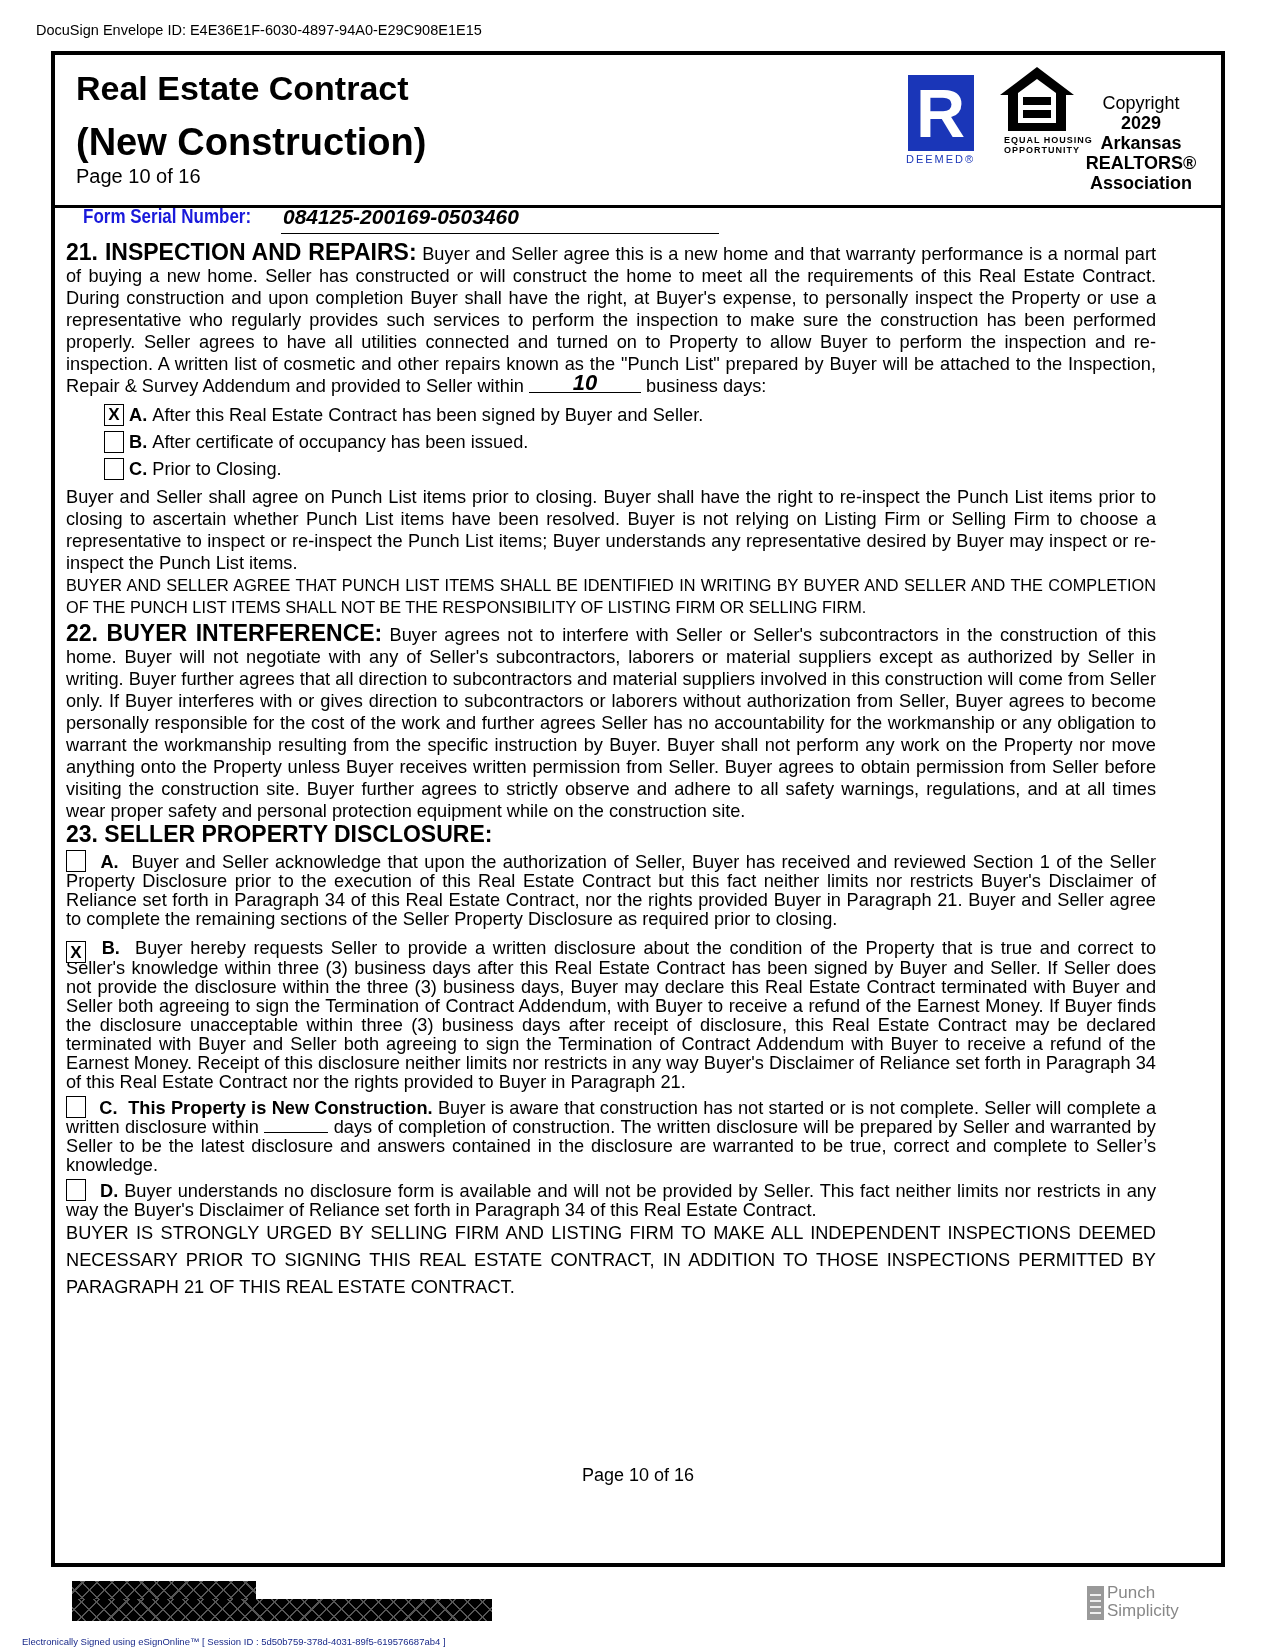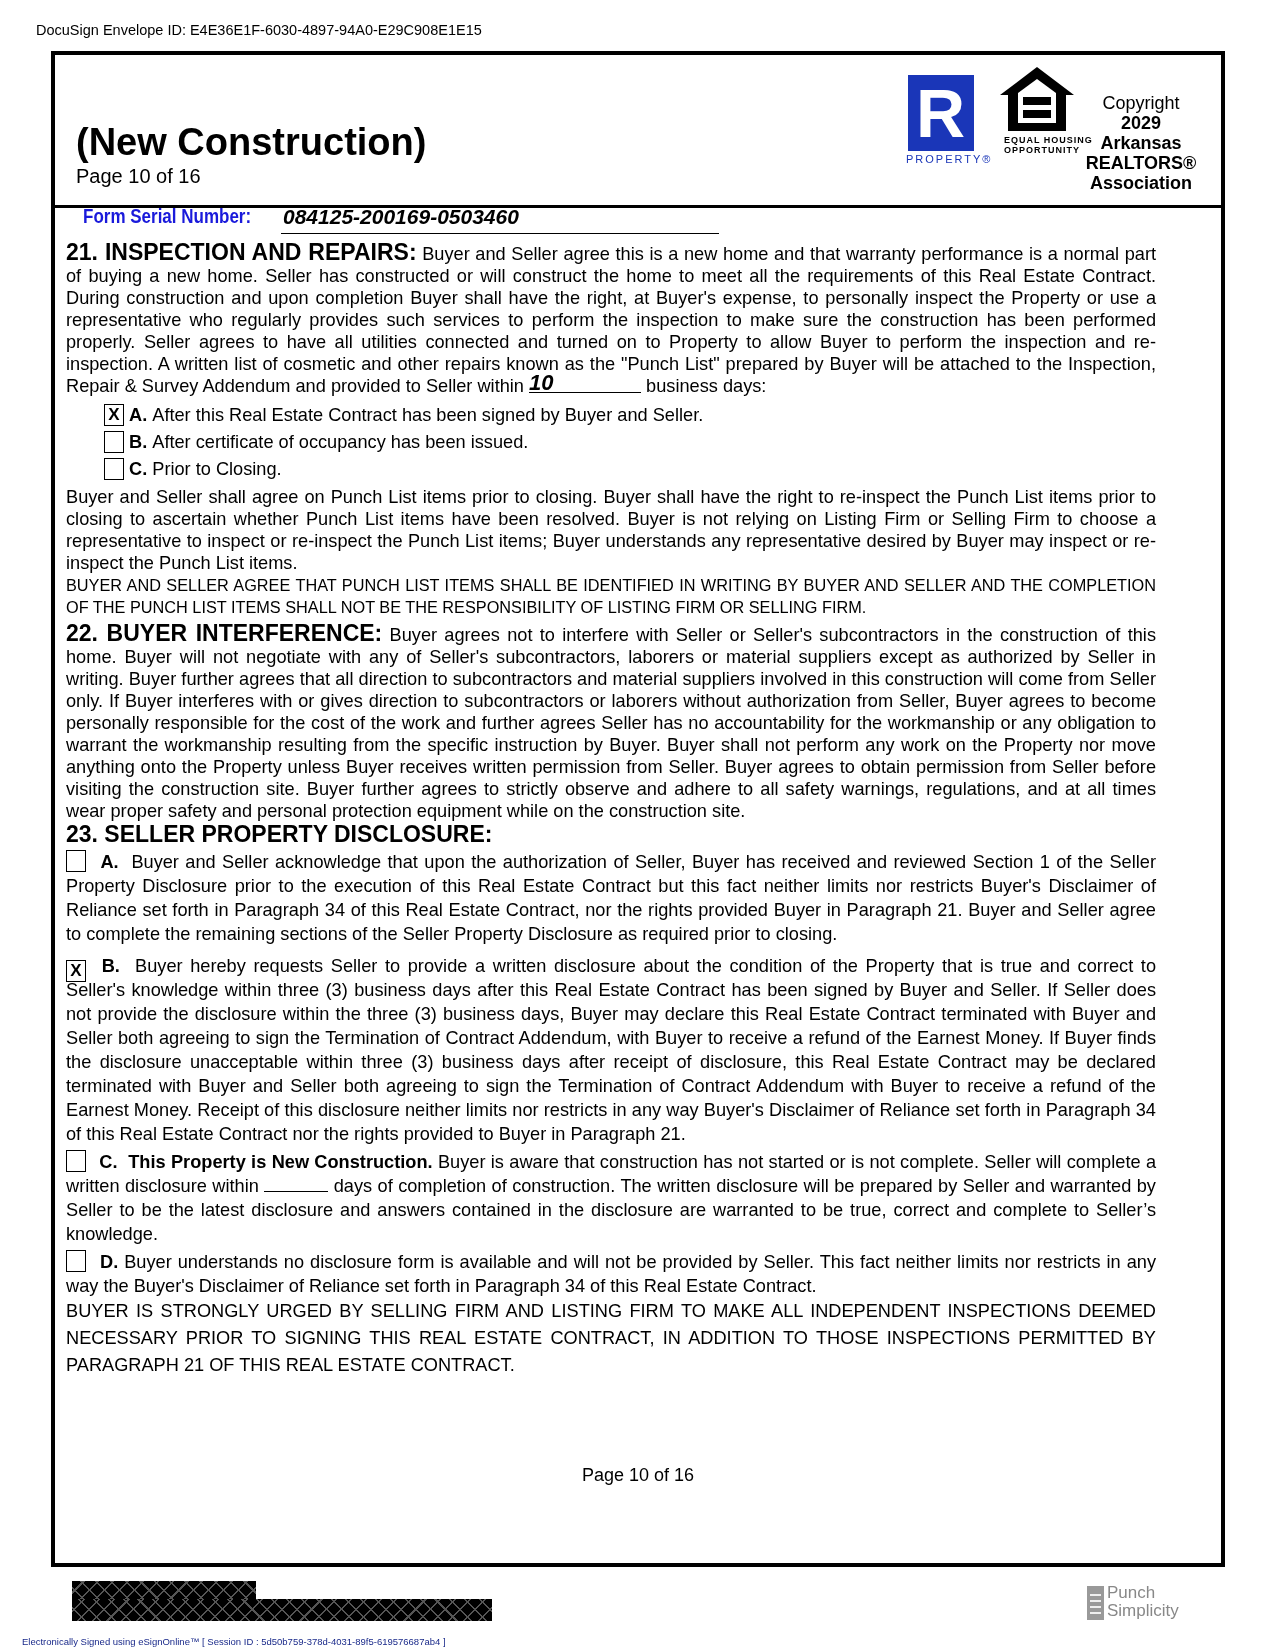--- a/index.html
+++ b/index.html
@@ -22,47 +22,48 @@
   .serial-value { position:absolute; left:200px; top:0; font-style:italic; font-weight:bold; font-size:21px; white-space:nowrap; }
   .serial-line { position:absolute; left:198px; top:28px; width:438px; border-bottom:1px solid #000; }
   .body { position:absolute; left:11px; top:186px; width:1090px; font-size:18.2px; line-height:22px; text-align:justify; }
   .body p { margin:0; }
   .h-sec { font-size:23px; font-weight:bold; }
   .h-sec-only { font-size:23px; font-weight:bold; line-height:24px; }
   .opts { margin:4px 0 4px 38px; }
   .opt { display:flex; align-items:center; height:27px; }
   .cb { width:20px; height:22px; border:1.5px solid #000; box-sizing:border-box; display:inline-flex; align-items:center; justify-content:center; font-weight:bold; font-size:17px; margin-right:5px; background:#fff; }
   .caps { font-size:16.3px; line-height:22px; margin-top:2px; }
-  .sub { margin-left:36px; position:relative; line-height:24px; }
+  .sub { margin-left:36px; position:relative; line-height:19px; }
   .sub .cb { position:relative; top:4px; margin-right:8px; }
-  .fill-10 { display:inline-block; width:112px; border-bottom:1px solid #000; text-align:left; font-style:italic; font-weight:bold; font-size:22px; line-height:18px; position:relative; top:-2px; }
+  .fill-10 { display:inline-block; width:112px; border-bottom:1px solid #000; text-align:center; font-style:italic; font-weight:bold; font-size:22px; line-height:18px; position:relative; top:-2px; }
   .blank { display:inline-block; width:64px; border-bottom:1px solid #000; }
   .pageno-bottom { position:absolute; left:0; right:0; top:1410px; text-align:center; font-size:18px; }
   .redact { position:absolute; background:#000;
     background-image: repeating-linear-gradient(45deg, transparent 0 9px, #555 9px 10.5px), repeating-linear-gradient(-45deg, transparent 0 9px, #555 9px 10.5px); }
   .esign { position:absolute; left:22px; top:1636px; font-size:9.5px; color:#1a2a8a; white-space:nowrap; }
   .fs-logo { position:absolute; left:1087px; top:1584px; }
   .fs-icon { position:absolute; left:0; top:2px; width:17px; height:34px; background:#999; }
   .fs-icon i { position:absolute; left:3px; width:11px; height:2px; background:#eee; }
   .fs-text { position:absolute; left:20px; top:0; font-size:17px; line-height:18px; color:#888; white-space:nowrap; }
 </style>
 </head>
 <body>
 
 <div class="envelope">DocuSign Envelope ID: E4E36E1F-6030-4897-94A0-E29C908E1E15</div>
 
 <div class="frame">
   <div class="header">
+    <div class="title1">Real Estate Contract</div>
     <div class="title2">(New Construction)</div>
     <div class="pageno-top">Page 10 of 16</div>
 
     <div class="realtor-logo">
       <span class="r">R</span>
     </div>
-    <div class="realtor-word">PROPERTY®</div>
+    <div class="realtor-word">DEEMED®</div>
 
     <svg class="eho-logo" viewBox="0 0 78 70">
       <polygon points="39,2 2,30 10,30 10,66 68,66 68,30 76,30" fill="#000"></polygon>
       <polygon points="39,14 20,28 20,58 58,58 58,28" fill="#fff"></polygon>
       <rect x="25" y="32" width="28" height="8" fill="#000"></rect>
       <rect x="25" y="45" width="28" height="8" fill="#000"></rect>
     </svg>
     <div class="eho-text">
       <div>EQUAL HOUSING</div>
       <div>OPPORTUNITY</div>

